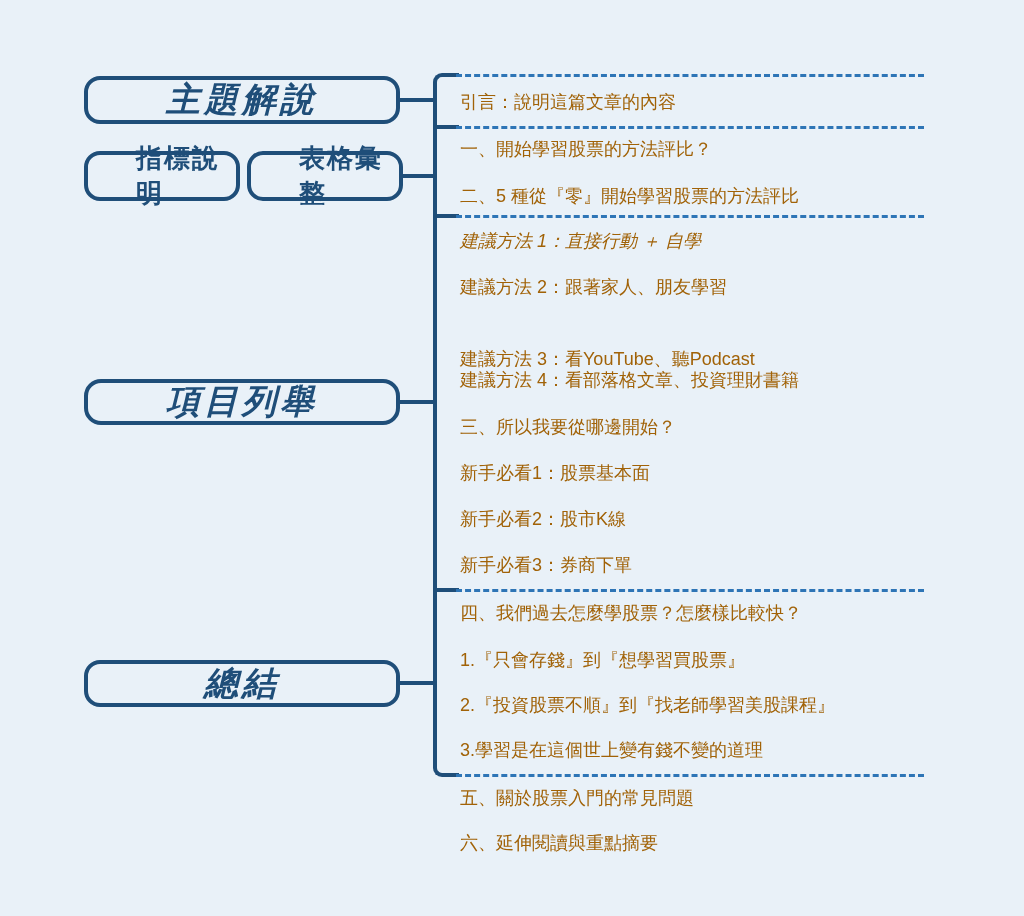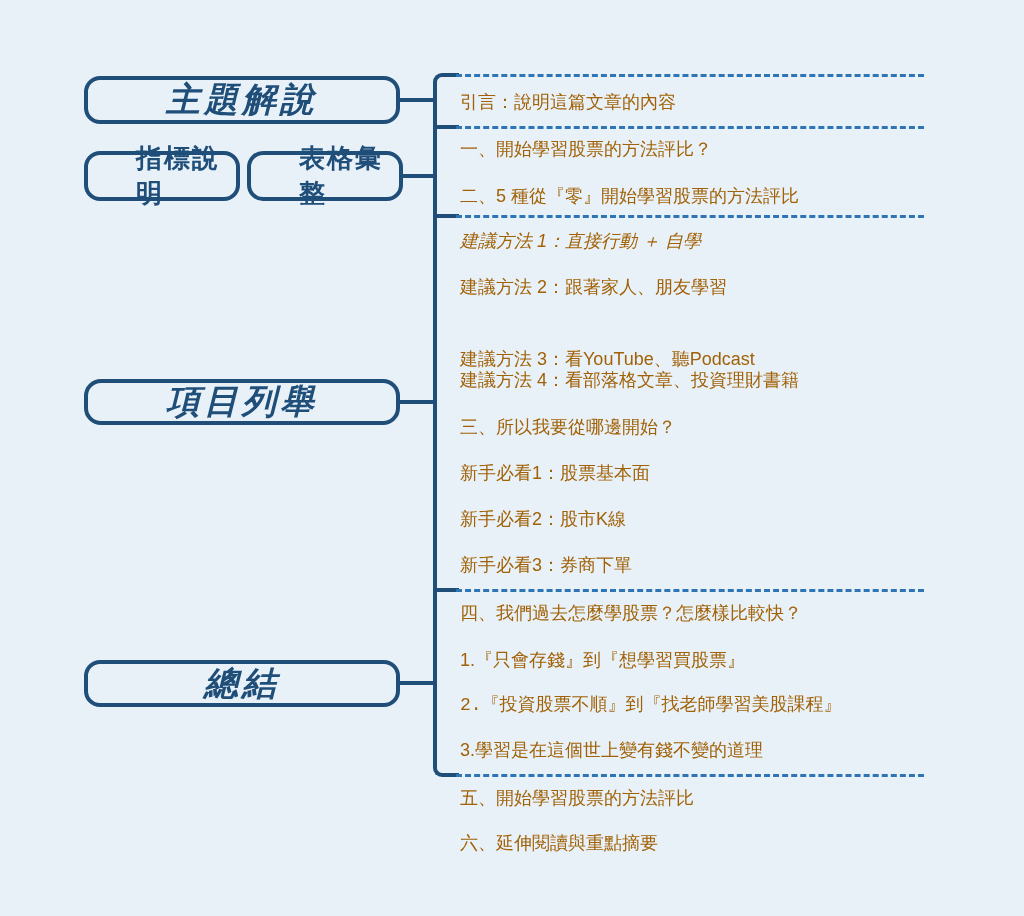--- a/index.html
+++ b/index.html
@@ -79,19 +79,19 @@
   <div class="row" style="top:270px;">建議方法 2：跟著家人、朋友學習</div>
   <div class="row" style="top:316px;margin-top:26px;">建議方法 3：看YouTube、聽Podcast</div>
   <div class="row" style="top:363px;">建議方法 4：看部落格文章、投資理財書籍</div>
   <div class="row" style="top:410px;">三、所以我要從哪邊開始？</div>
   <div class="row" style="top:456px;text-align:center;">新手必看1：股票基本面</div>
   <div class="row" style="top:502px;">新手必看2：股市K線</div>
   <div class="row" style="top:548px;">新手必看3：券商下單</div>
 
   <div class="row" style="top:596px;text-align:center;">四、我們過去怎麼學股票？怎麼樣比較快？</div>
   <div class="row" style="top:643px;">1.『只會存錢』到『想學習買股票』</div>
-  <div class="row" style="top:688px;font-family:Liberation Mono, monospace;">2.『投資股票不順』到『找老師學習美股課程』</div>
+  <div class="row" style="top:688px;">2.『投資股票不順』到『找老師學習美股課程』</div>
   <div class="row" style="top:733px;">3.學習是在這個世上變有錢不變的道理</div>
 
-  <div class="row" style="top:781px;">五、開始學習股票的方法評比</div>
+  <div class="row" style="top:781px;">五、關於股票入門的常見問題</div>
   <div class="row" style="top:826px;">六、延伸閱讀與重點摘要</div>
 
 </div>
 
 </body></html>

